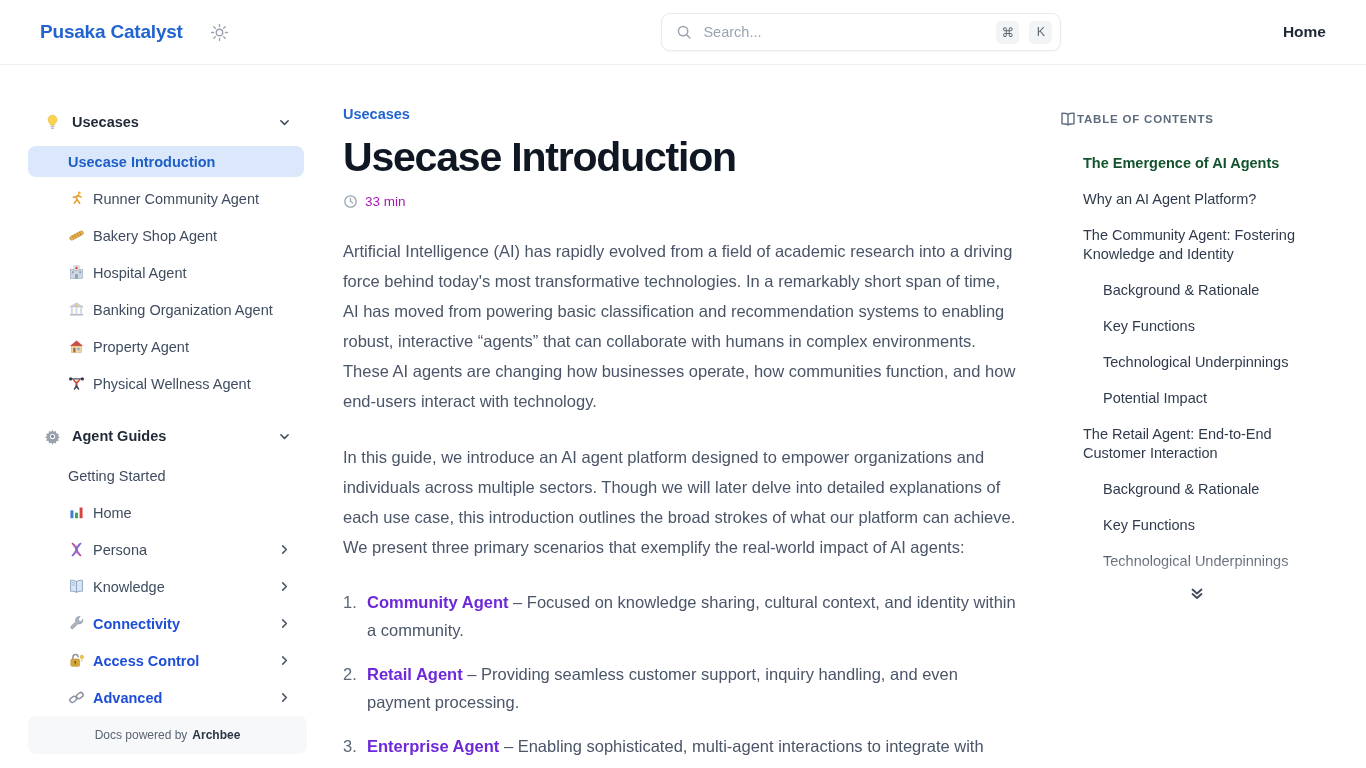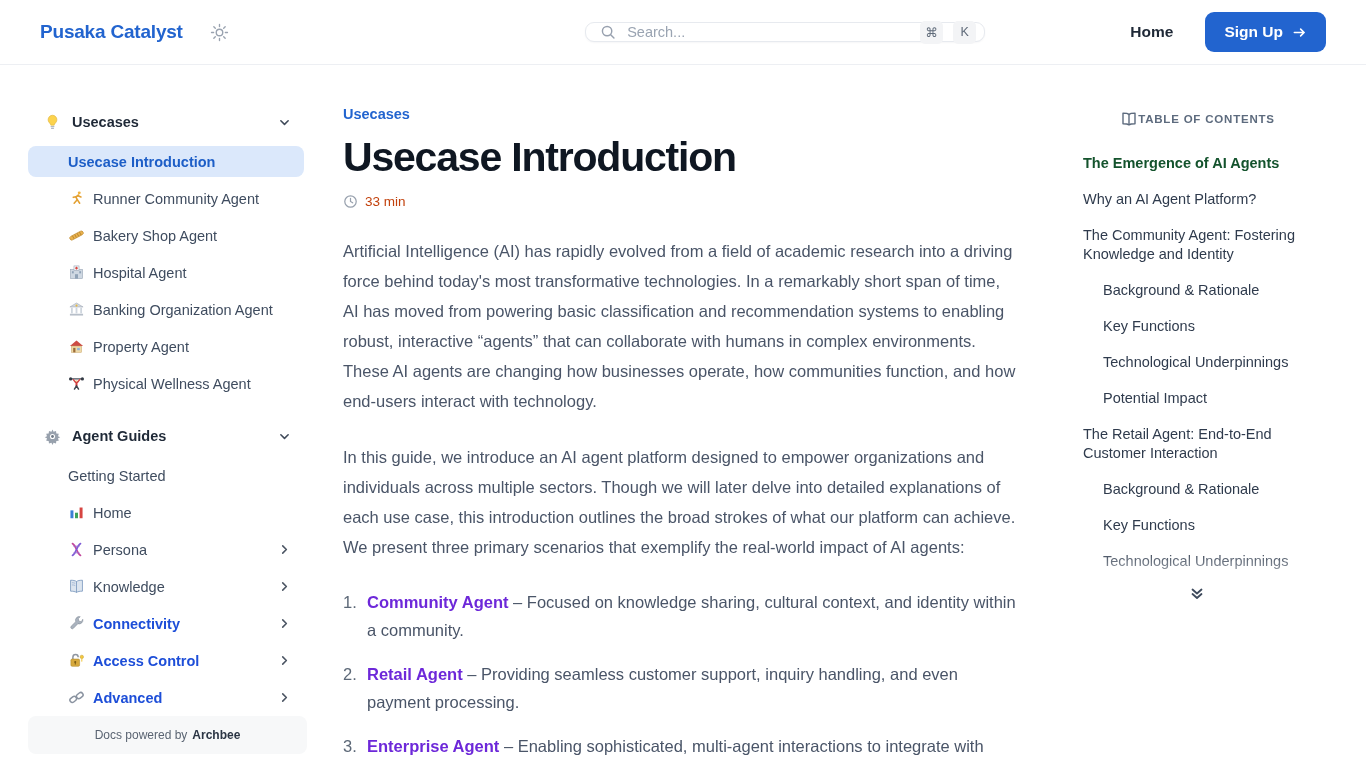--- a/index.html
+++ b/index.html
@@ -15,21 +15,21 @@
   
   header {
     height:65px; border-bottom:1px solid #edeff3;
     display:flex; align-items:center; padding:0 40px;
   }
   .h-left { display:flex; align-items:center; gap:26px; width:400px; }
   .logo { font-size:19px; font-weight:800; color:#2264cf; letter-spacing:-.2px; cursor:pointer; text-decoration:none; }
   .theme-toggle { background:none; border:none; padding:0; width:22px; height:22px; cursor:pointer; }
   .h-center { flex:1; display:flex; justify-content:center; }
   .searchbox {
-    width:400px; height:20px; border:1px solid #e7eaef; border-radius:9px;
+    width:400px; height:38px; border:1px solid #e7eaef; border-radius:9px;
     display:flex; align-items:center; gap:10px; padding:0 8px 0 13px;
     background:#fff; box-shadow:0 1px 2px rgba(16,24,40,.04); cursor:text;
   }
   .searchbox .ph { flex:1; color:#9aa4b2; font-size:14.5px; }
   .kbd {
     background:#f3f4f6; border-radius:5px; min-width:23px; height:23px;
     display:flex; align-items:center; justify-content:center;
     font-size:12.5px; color:#5f6a79; padding:0 4px;
   }
   .h-right { display:flex; align-items:center; gap:32px; margin-left:auto; }
@@ -66,31 +66,31 @@
     position:absolute; left:28px; bottom:14px; width:279px; height:38px;
     background:#f7f8f9; border-radius:8px; display:flex; align-items:center;
     justify-content:center; gap:5px; font-size:12px; color:#5a6472; cursor:pointer;
   }
   .side-footer b { color:#2b3544; font-weight:700; }
 
   
   main { width:740px; flex-shrink:0; padding:40px 0 0 33px; }
   .crumb { display:inline-block; font-size:14.5px; font-weight:700; color:#2264cf; cursor:pointer; text-decoration:none; }
   h1 { margin:11px 0 13px; font-size:41px; font-weight:800; letter-spacing:-1.2px; color:#0f1722; }
-  .meta { display:flex; align-items:center; gap:7px; color:#c2410c; font-size:13.5px; margin-bottom:27px; }
+  .meta { display:flex; align-items:center; gap:7px; color:#a21caf; font-size:13.5px; margin-bottom:27px; }
   .meta .ic { width:15px; height:15px; }
   p.para { width:676px; margin:0 0 26px; font-size:16.5px; line-height:30px; color:#4a5568; }
   ol.clist { margin:0; padding:0; list-style:none; }
   .clist li { display:flex; margin-bottom:16px; width:676px; font-size:16.5px; line-height:28px; color:#4a5568; }
   .clist .num { width:24px; flex-shrink:0; color:#5c6877; }
   .clist b { color:#6d28d9; font-weight:700; }
 
   
   aside.toc { width:316px; flex-shrink:0; position:relative; height:545px; overflow:hidden; padding:45px 30px 0 9px; }
-  .toc-head { display:flex; align-items:center; margin-bottom:26px;justify-content:center; }
+  .toc-head { display:flex; align-items:center; margin-bottom:26px; }
   .toc-head .ic { width:18px; height:18px; }
   .toc-head .lbl { font-size:11.5px; font-weight:700; letter-spacing:.8px; color:#5d6b7e; }
   .toc-item { font-size:14.5px; line-height:19px; color:#2f3b4d; margin-bottom:17px; padding-left:24px; cursor:pointer; }
   .toc-item.l2 { padding-left:44px; }
   .toc-item.active { color:#14532d; font-weight:700; }
   .toc-fade {
     position:absolute; left:0; right:0; bottom:0; height:62px; pointer-events:none;
     background:linear-gradient(to bottom, rgba(255,255,255,0), #ffffff 78%);
   }
   .toc-more { position:absolute; bottom:8px; left:138px; width:18px; height:18px; color:#3e4a5c; cursor:pointer; }
@@ -118,28 +118,20 @@
             <path d="M13 13l3.6 3.6"></path>
         </svg>
       </span>
       <span class="ph">Search...</span>
       <span class="kbd">⌘</span>
       <span class="kbd">K</span>
     </div>
   </div>
   <div class="h-right">
     <a class="nav-home">Home</a>
-    <button class="signup">
-      <span>Sign Up</span>
-      <span>
-        <svg viewBox="0 0 16 16" width="15" height="15" fill="none" stroke="#ffffff" stroke-width="1.7" stroke-linecap="round" stroke-linejoin="round">
-          <path d="M2.5 8h10.5M9.2 4.4 12.9 8l-3.7 3.6"></path>
-        </svg>
-      </span>
-    </button>
   </div>
 </header>
 
 <div class="page-body">
   <aside class="sidebar">
     <nav id="sidebar-nav">
         <div class="section">
           <div class="section-head">
             <span class="ic">
               <svg viewBox="0 0 16 16" width="17" height="17">

